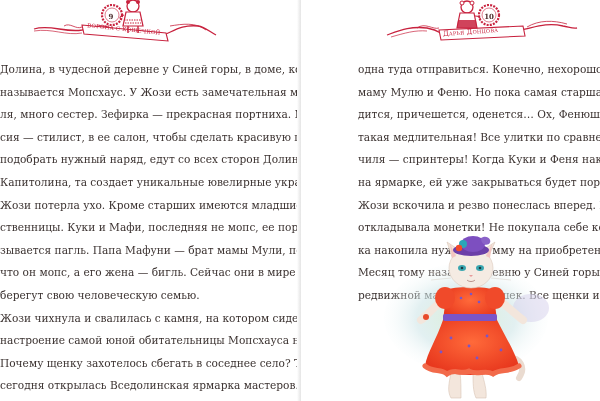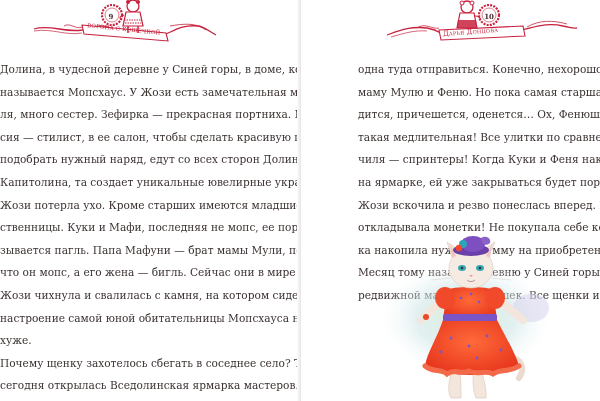--- a/index.html
+++ b/index.html
@@ -80,23 +80,23 @@
       <span class="line">Долина, в чудесной деревне у Синей горы, в доме, который</span>
       <span class="line">называется Мопсхаус. У Жози есть замечательная мама Му-</span>
       <span class="line">ля, много сестер. Зефирка — прекрасная портниха. Мар-</span>
       <span class="line">сия — стилист, в ее салон, чтобы сделать красивую прическу,</span>
       <span class="line">подобрать нужный наряд, едут со всех сторон Долины. Еще</span>
       <span class="line last">Капитолина, та создает уникальные ювелирные украшения.</span>
       <span class="line">      Жози потерла ухо. Кроме старших имеются младшие род-</span>
       <span class="line">ственницы. Куки и Мафи, последняя не мопс, ее порода на-</span>
       <span class="line">зывается пагль. Папа Мафуни — брат мамы Мули, понятно,</span>
       <span class="line">что он мопс, а его жена — бигль. Сейчас они в мире людей,</span>
+      <span class="line last">берегут свою человеческую семью.</span>
       <span class="line">      Жози чихнула и свалилась с камня, на котором сидела. Но</span>
       <span class="line">настроение самой юной обитательницы Мопсхауса не стало</span>
-      <span class="line last">хуже.</span>
       <span class="line">      Почему щенку захотелось сбегать в соседнее село? Там</span>
       <span class="line">сегодня открылась Вседолинская ярмарка мастеров. Со всех</span>
 
     </div>
   </div>
 
   <div class="gutter"></div>
 
   <div class="page page-right">
     <div class="header header-right">

